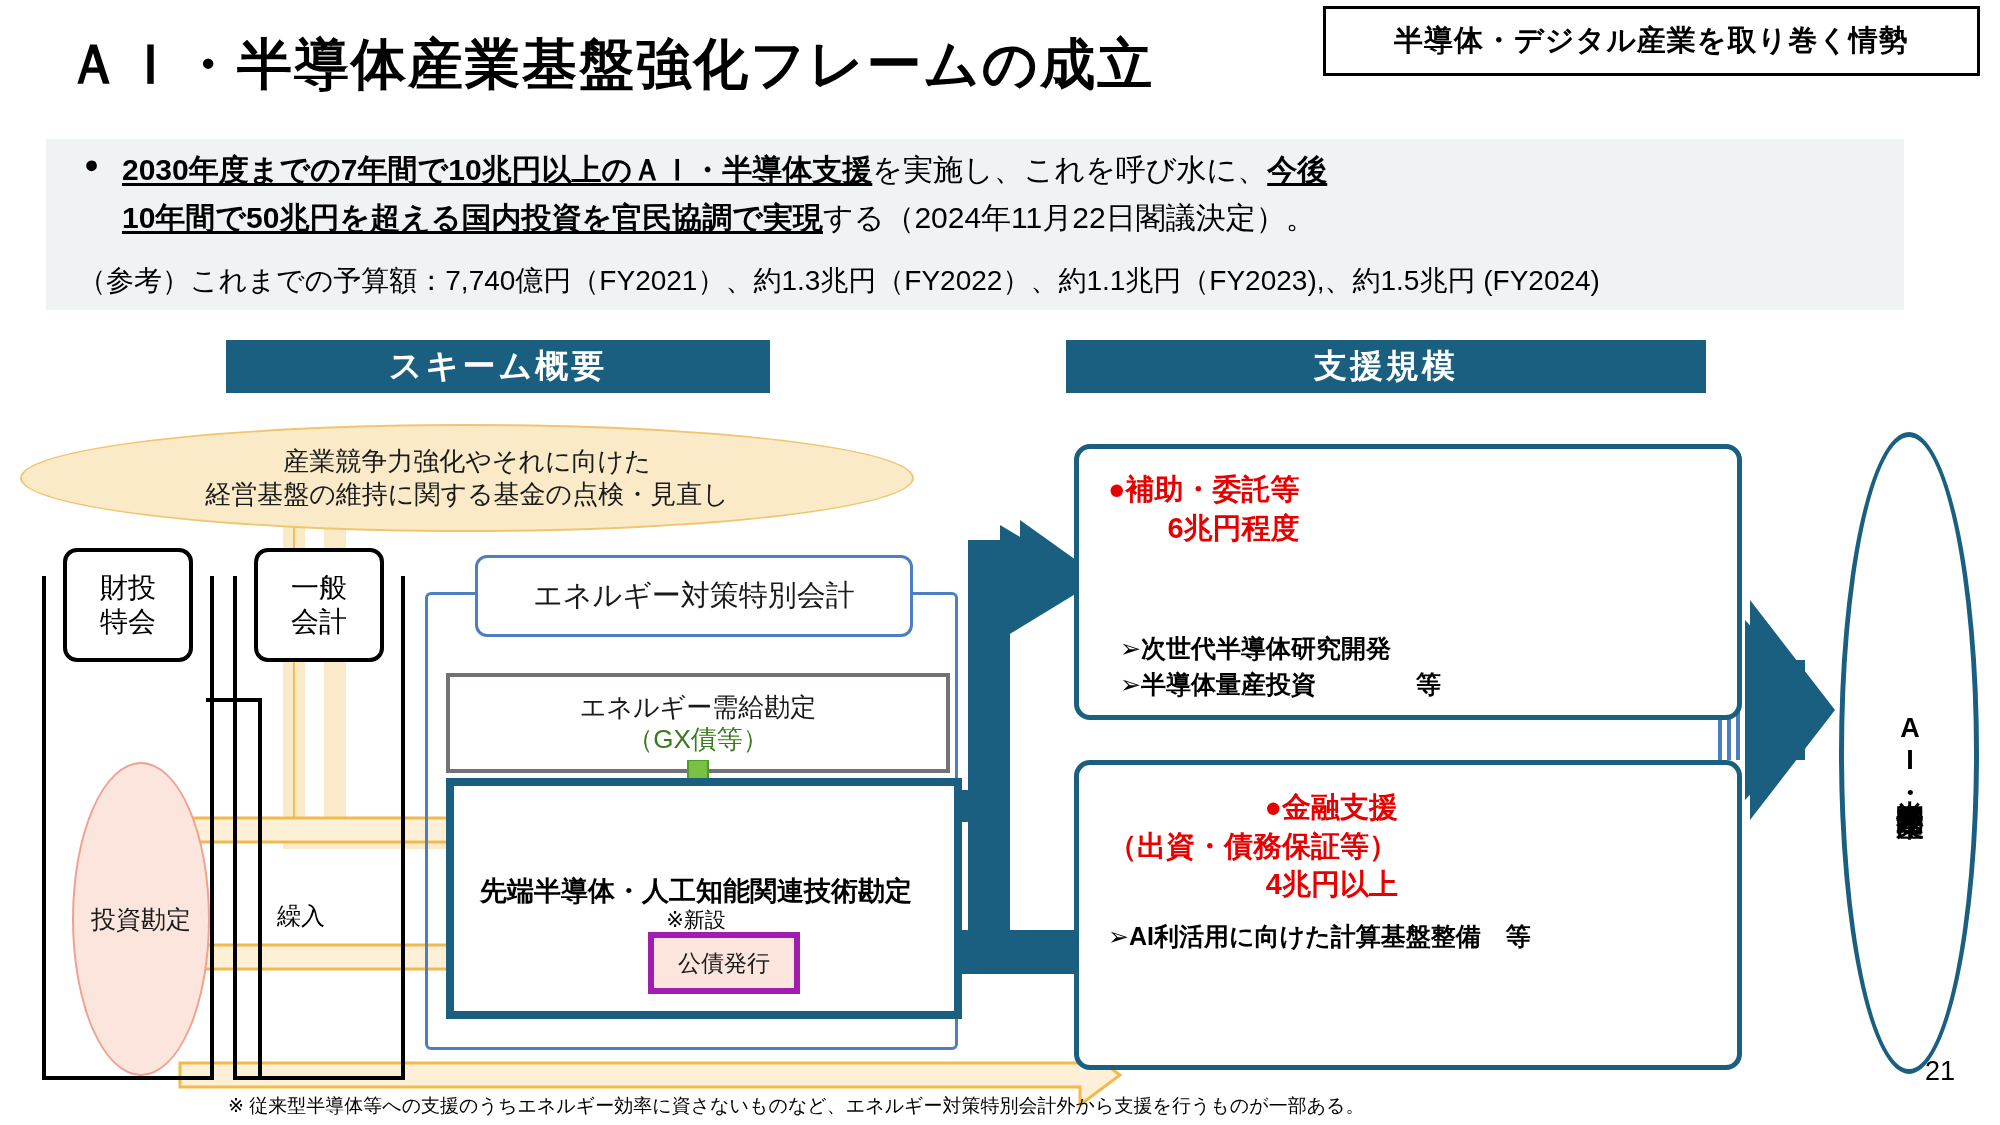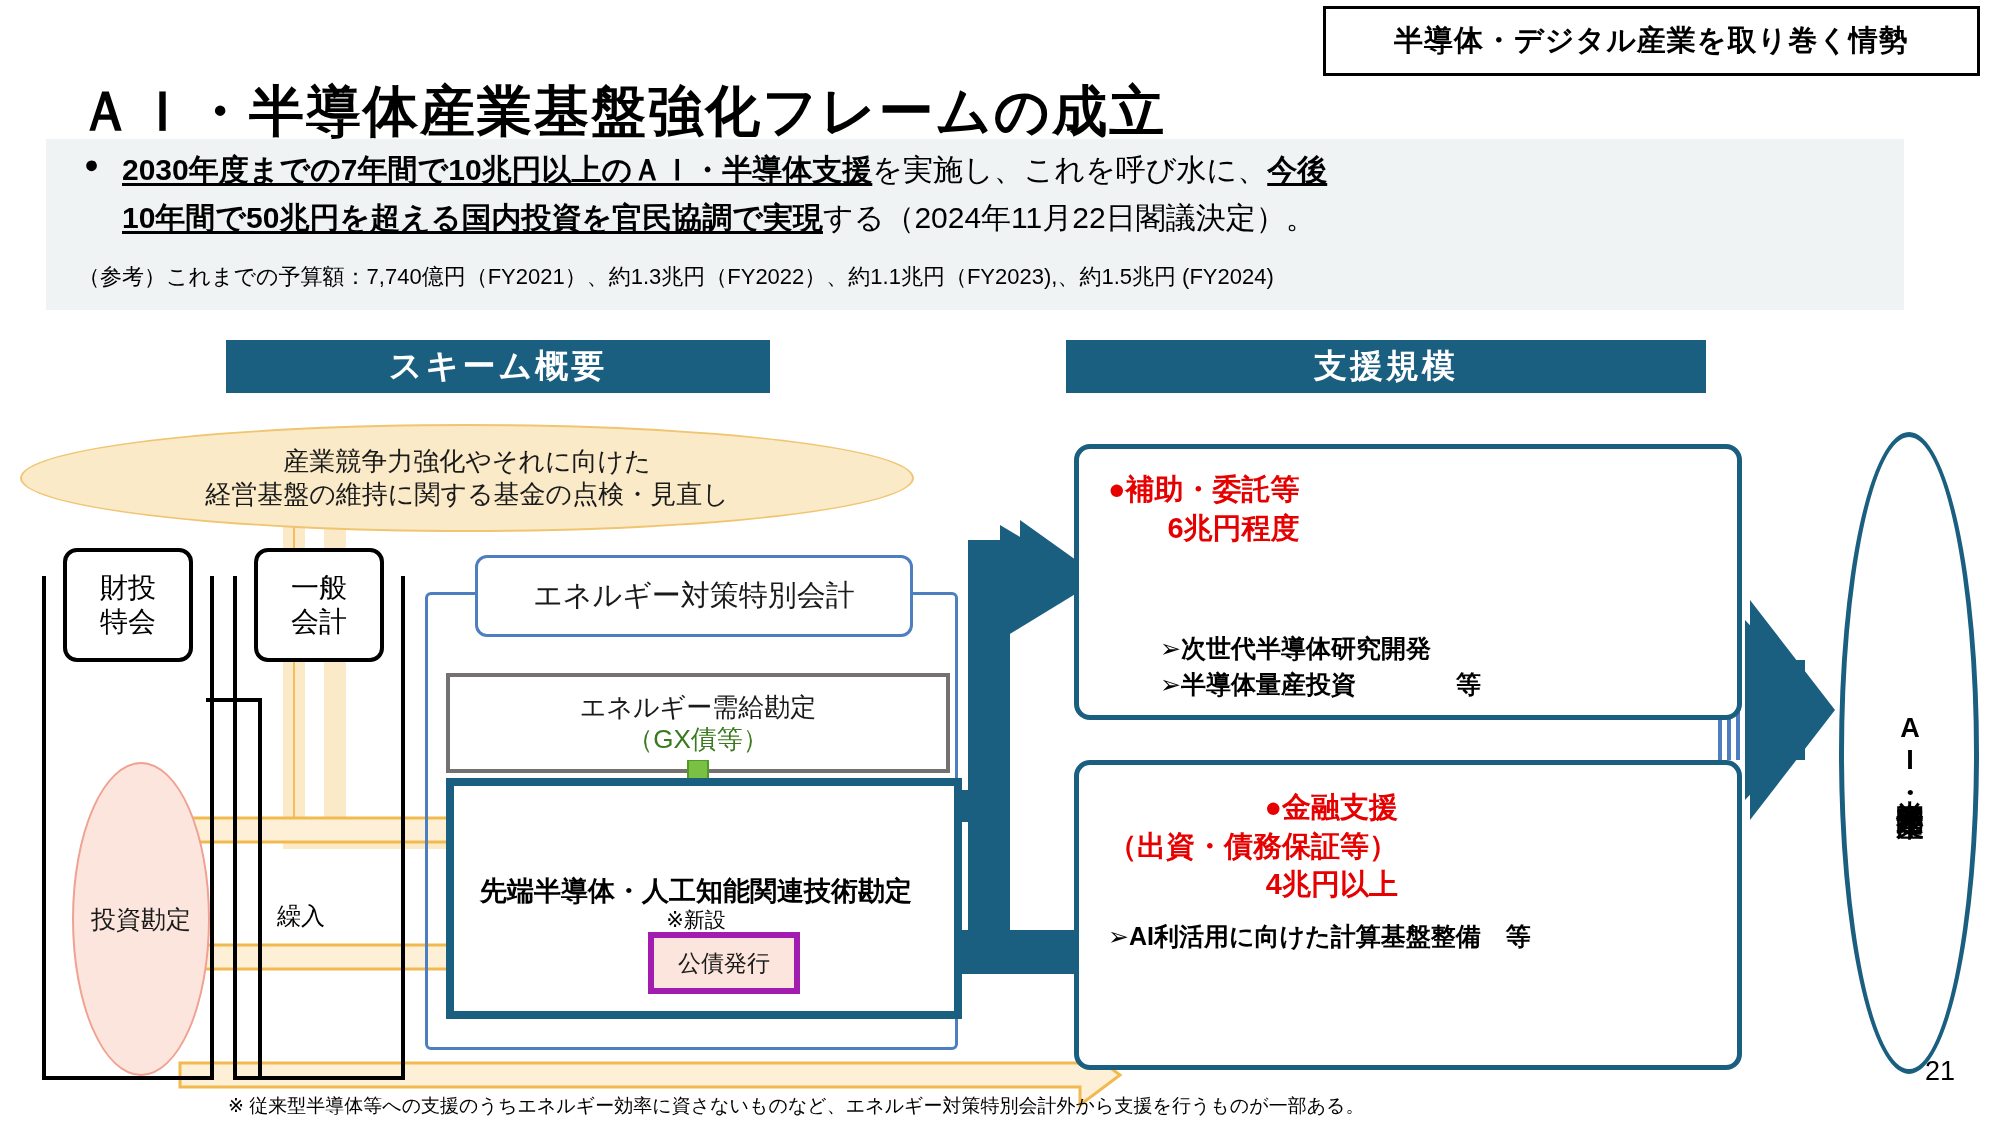--- a/index.html
+++ b/index.html
@@ -13,24 +13,23 @@
   .stage{position:absolute;left:0;top:0;width:2000px;height:1125px;}
 
   
   .tag-box{
     position:absolute;left:1323px;top:6px;width:651px;height:64px;
     border:3px solid #000;background:#fff;
     display:flex;align-items:center;justify-content:center;
     font-weight:bold;font-size:29px;letter-spacing:1px;color:#000;
   }
   .title{
-    position:absolute;left:78px;top:28px;
+    position:absolute;left:66px;top:28px;
     font-size:55px;font-weight:bold;color:#000;letter-spacing:2px;
     white-space:nowrap;
-    margin-top:47px;
   }
 
   
   .band{
     position:absolute;left:46px;top:139px;width:1858px;height:171px;
     background:#eff3f4;
   }
   .band-bullet{
     position:absolute;left:84px;top:152px;
     font-size:25px;color:#000;line-height:1;
@@ -42,21 +41,21 @@
   }
   .band-l2{
     position:absolute;left:122px;top:196px;width:1780px;
     font-size:30px;color:#000;line-height:1.45;
     white-space:nowrap;
   }
   .bu{font-weight:bold;text-decoration:underline;text-underline-offset:3px;}
   .nm{font-weight:normal;}
   .band-ref{
     position:absolute;left:78px;top:262px;
-    font-size:22px;color:#000;white-space:nowrap;
+    font-size:28px;color:#000;white-space:nowrap;
   }
 
   
   .ribbon{
     position:absolute;height:53px;background:#1a5f80;
     display:flex;align-items:center;justify-content:center;
     color:#fff;font-weight:bold;font-size:33px;letter-spacing:3px;
   }
   #ribbon-scheme{left:226px;top:340px;width:544px;}
   #ribbon-scale{left:1066px;top:340px;width:640px;text-align:center;}
@@ -141,21 +140,21 @@
   .sbox{
     position:absolute;border:5px solid #1a5f80;border-radius:16px;background:#fff;
   }
   #sbox-subsidy{left:1074px;top:444px;width:658px;height:266px;}
   #sbox-finance{left:1074px;top:760px;width:658px;height:300px;}
 
   .sbox-head{position:absolute;color:#e60000;font-weight:bold;font-size:29px;line-height:1.33;text-align:right;}
   #head-subsidy{left:1108px;top:470px;}
   #head-finance{left:1108px;top:788px;}
   .sbox-list{position:absolute;color:#000;font-weight:bold;font-size:25px;line-height:1.45;}
-  #list-subsidy{left:1160px;top:630px;}
+  #list-subsidy{left:1120px;top:630px;}
   #list-finance{left:1108px;top:918px;}
 
   
   .ellipse-final{
     position:absolute;left:1839px;top:432px;width:130px;height:632px;
     border:5px solid #1a5f80;border-radius:50%;background:#fff;
     display:flex;align-items:center;justify-content:center;
   }
   .ellipse-final span{
     font-size:27px;font-weight:bold;color:#000;line-height:1.18;

